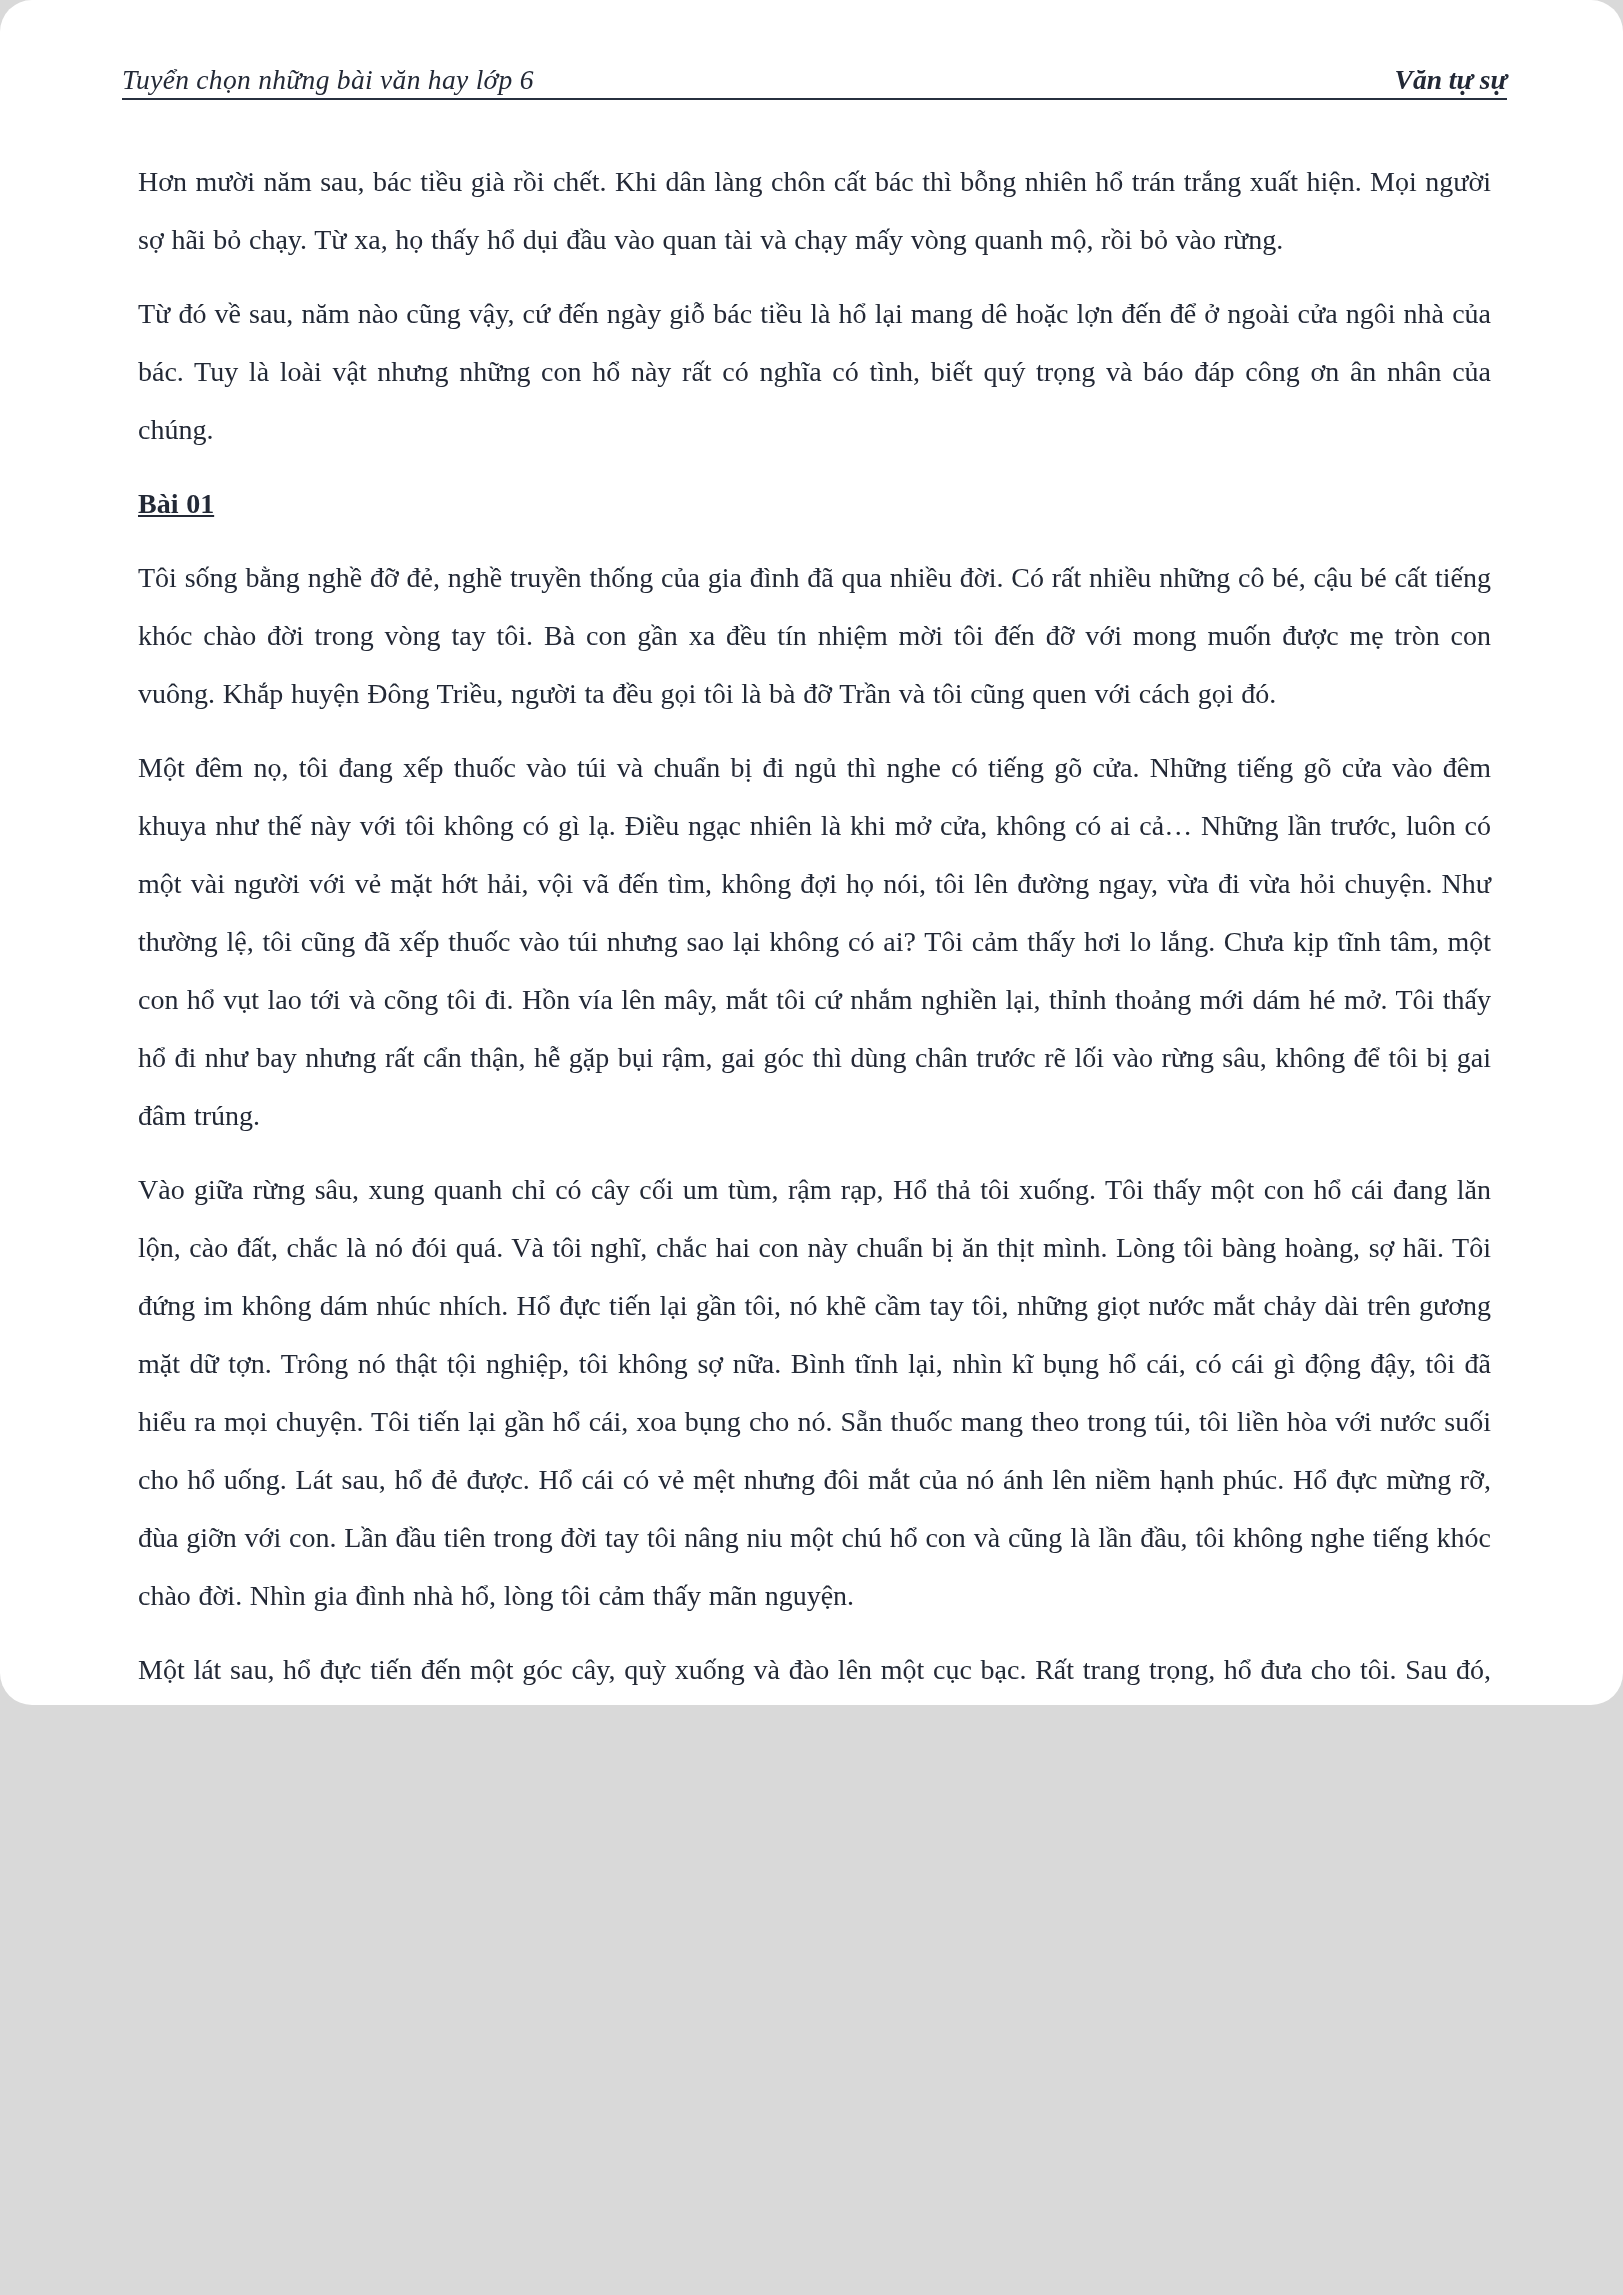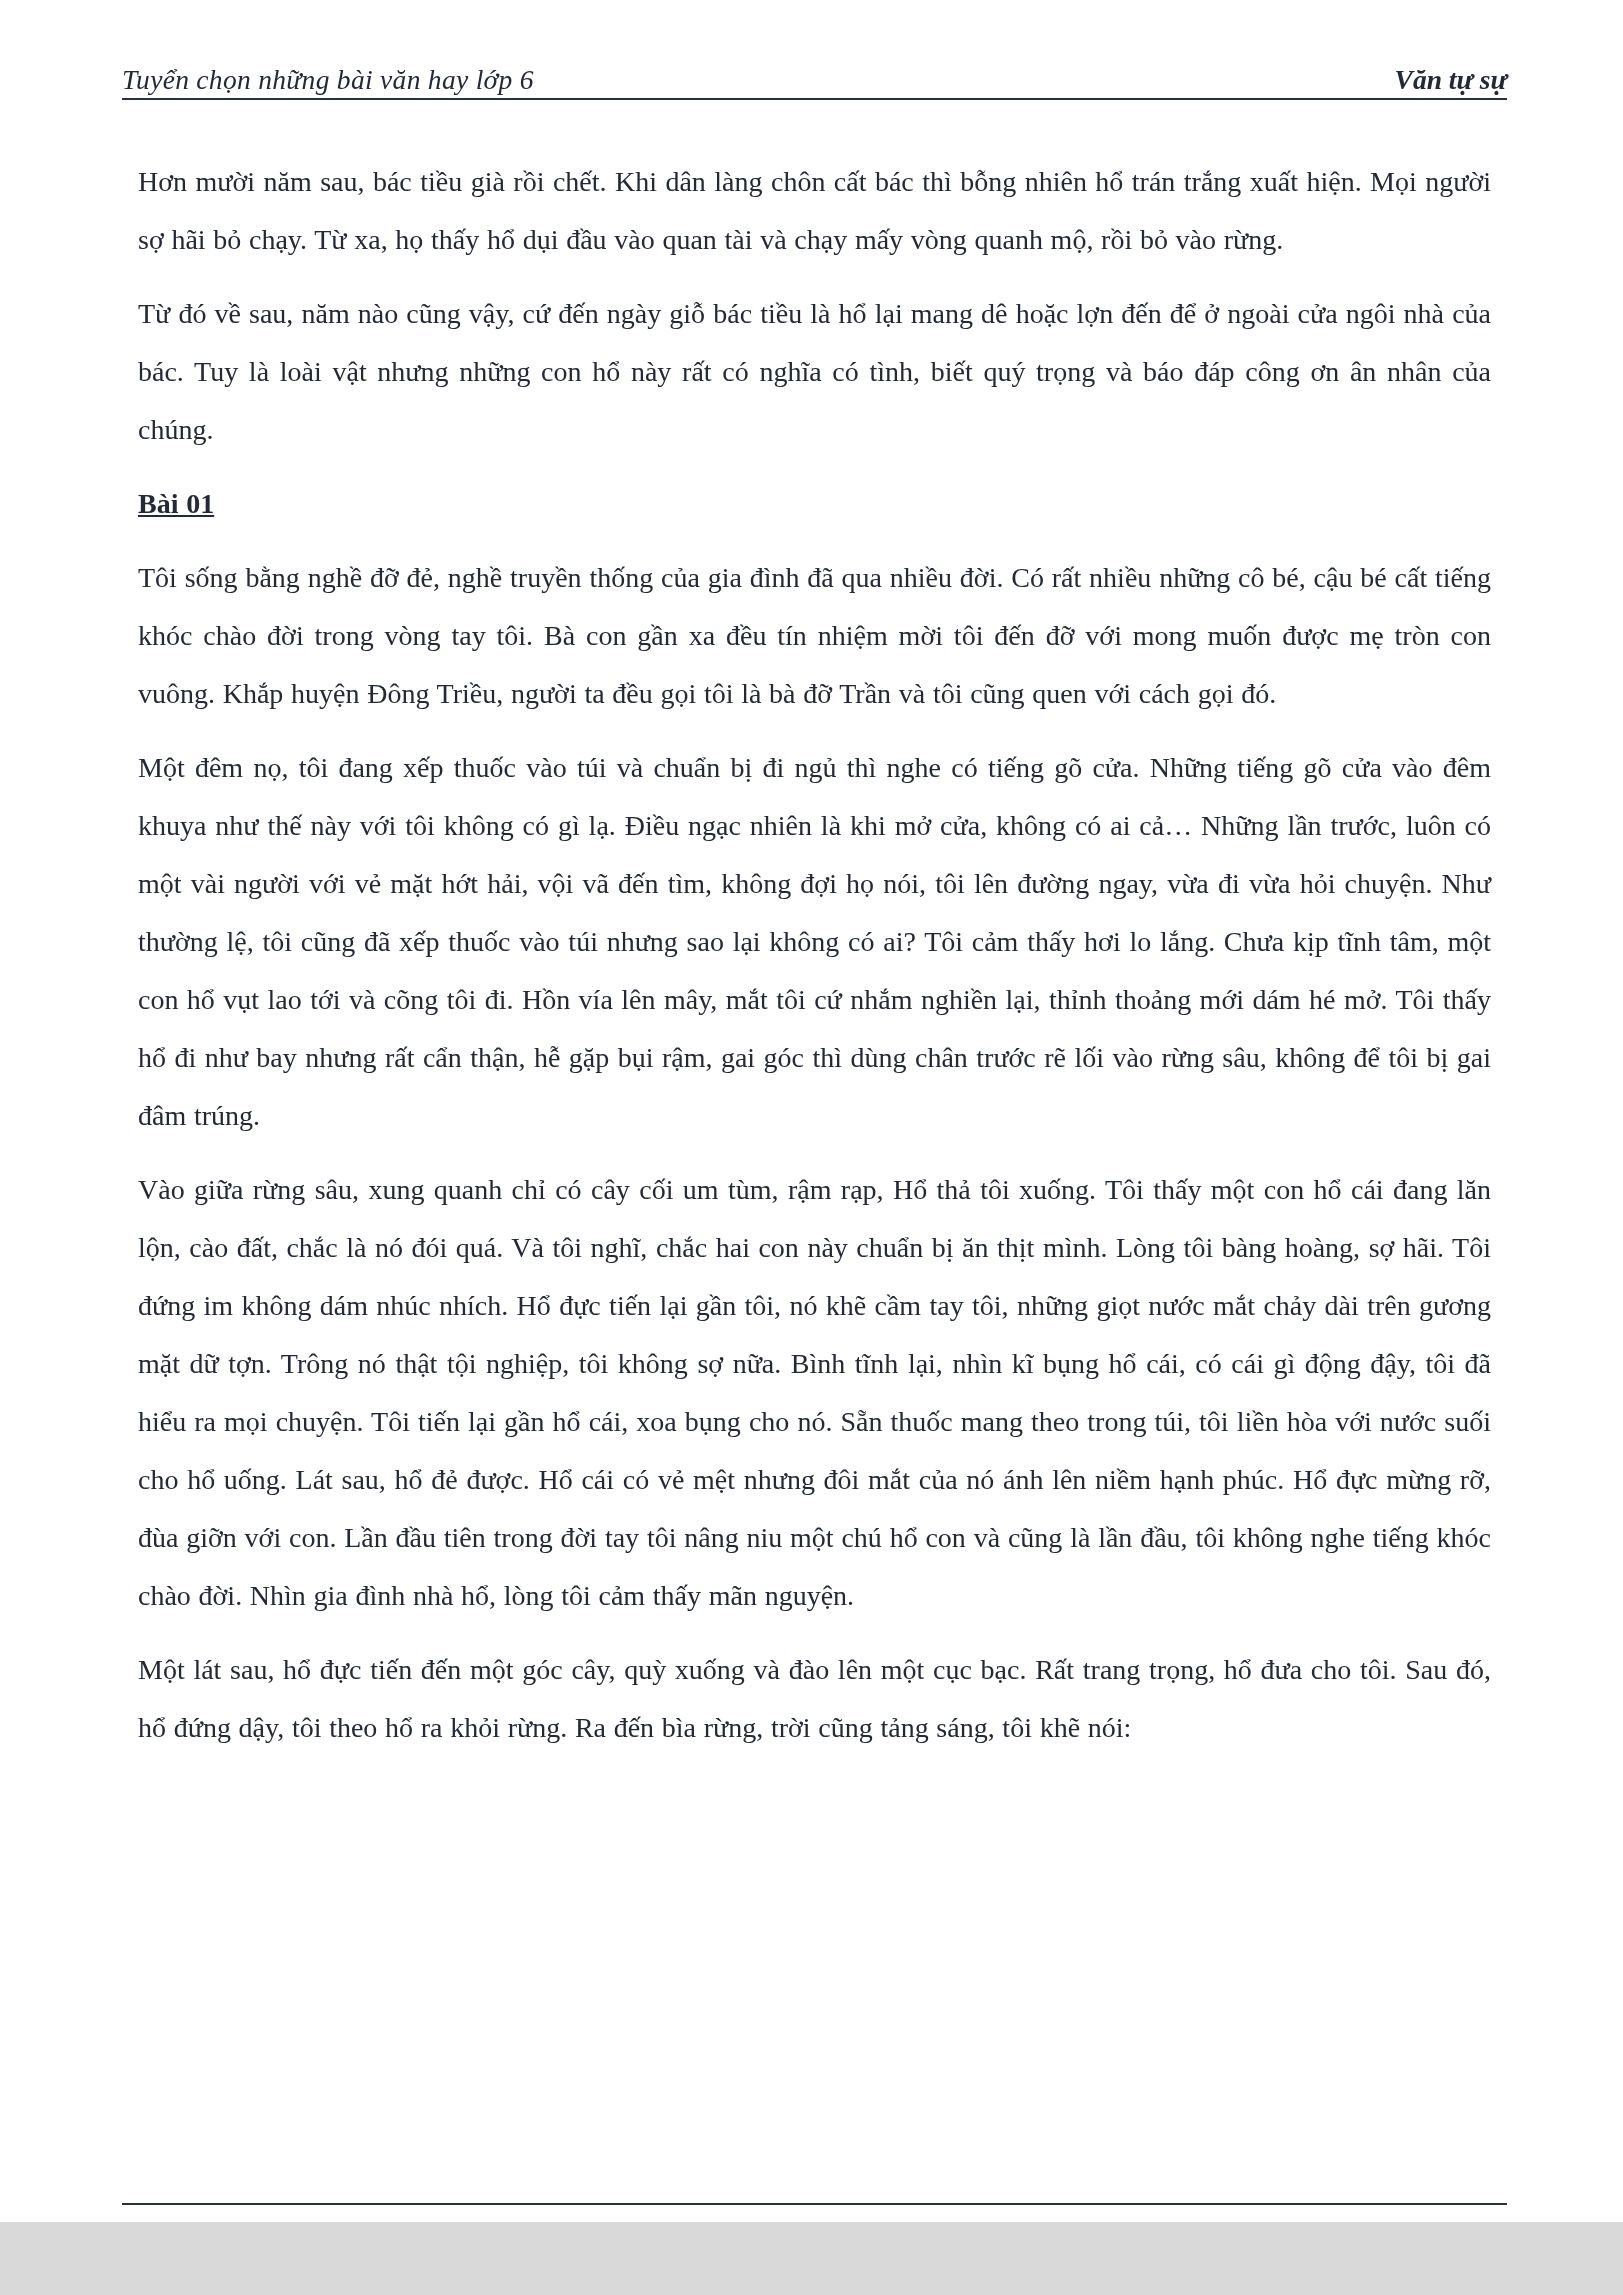--- a/index.html
+++ b/index.html
@@ -1,25 +1,26 @@
 <!DOCTYPE html>
 <html style="font-size:10.5px"><head>
 <meta charset="utf-8">
 <style>
   * { box-sizing: border-box; }
   html, body { margin: 0; padding: 0; background: #d9d9d9; }
   .page {
     position: relative;
     width: 1623px;
-    height: 2222px;
+    height: 1705px;
     margin: 0 auto;
     background: #ffffff;
     font-family: "Liberation Serif", "DejaVu Serif", serif;
     color: #232936;
     overflow: hidden;
+    border-radius: 32px;
   }
   
   .header {
     position: absolute;
     top: 50px; left: 122px; right: 116px;
     display: flex;
     justify-content: space-between;
     align-items: baseline;
     font-size: 27.5px;
     font-style: italic;

